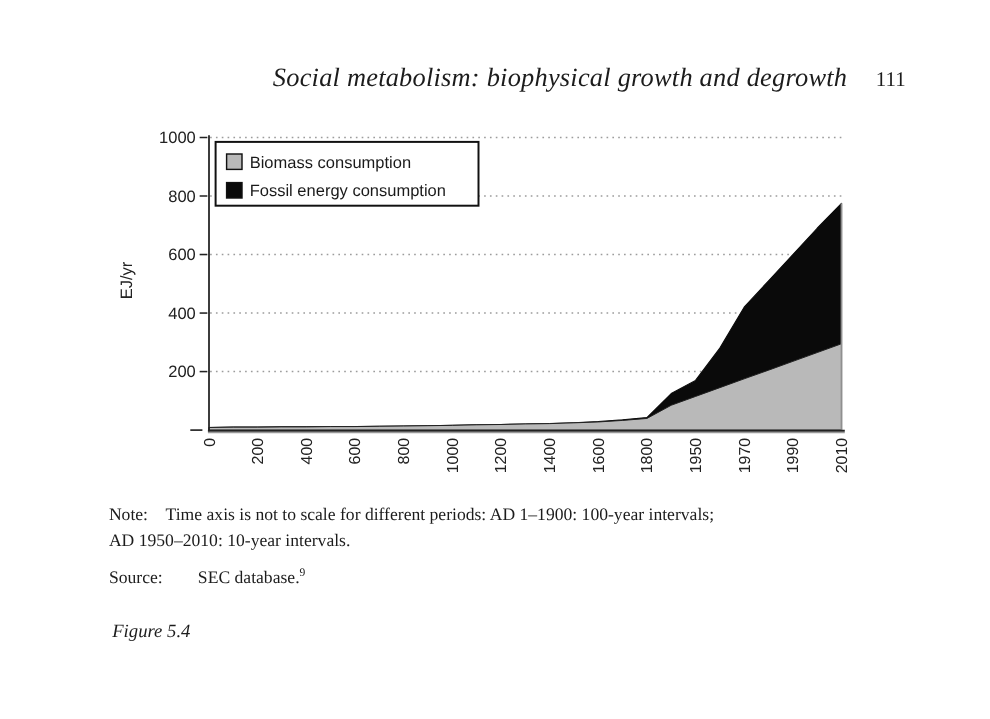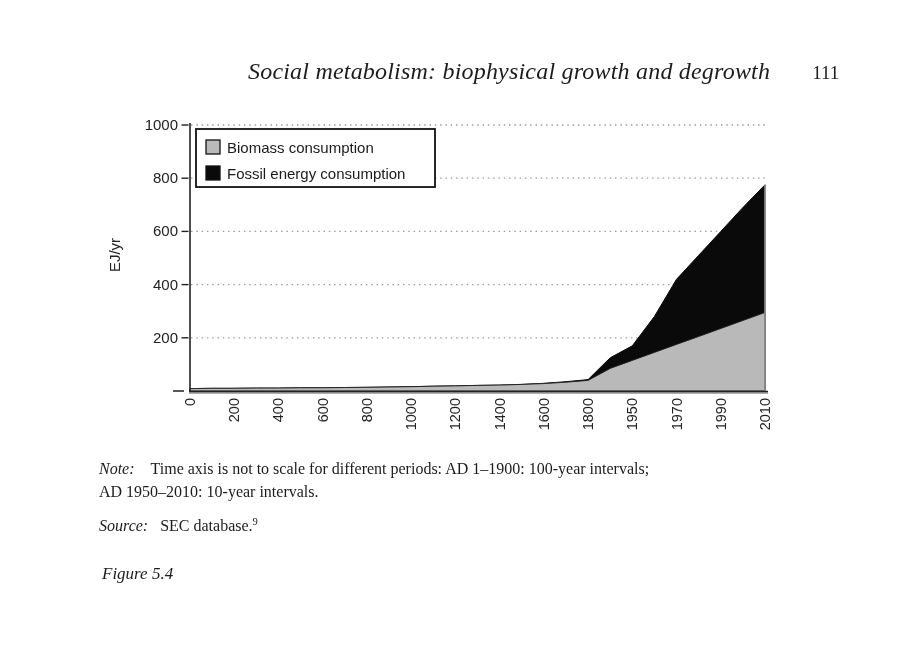--- a/index.html
+++ b/index.html
@@ -3,29 +3,29 @@
 <meta charset="utf-8">
 <style>
   html,body{margin:0;padding:0}
   body{
     width:900px;height:654px;position:relative;overflow:hidden;
     background:#ffffff;color:#1c1c1c;
     font-family:"Liberation Serif", serif;
   }
   .running-header{position:absolute;left:248px;top:58px;white-space:nowrap}
   .rh-title{font-style:italic;font-size:24px;letter-spacing:.2px}
-  .rh-page{font-style:normal;font-size:19px;margin-left:38px}
+  .rh-page{font-style:normal;font-size:19px;margin-left:22px}
 
   .chart-wrap{position:absolute;left:100px;top:105px;width:700px;height:345px}
   .chart-wrap svg{display:block}
 
   .note{position:absolute;left:99px;top:457px;width:740px;font-size:16px;line-height:23px}
-  .lbl{font-style:italic;margin-right:16px}
+  .lbl{margin-right:16px}
   .source{position:absolute;left:99px;top:516px;font-size:16px}
-  .source .lbl{margin-right:12px}
+  .source .lbl{margin-right:32px}
   .source sup{font-size:10.5px}
 
   .figure-caption{position:absolute;left:102px;top:564px;display:flex;font-style:italic;font-size:17px}
   .fig-label{width:113px;flex:none}
   .fig-text div{line-height:27px}
 </style>
 </head>
 <body>
 
 <div class="running-header">

